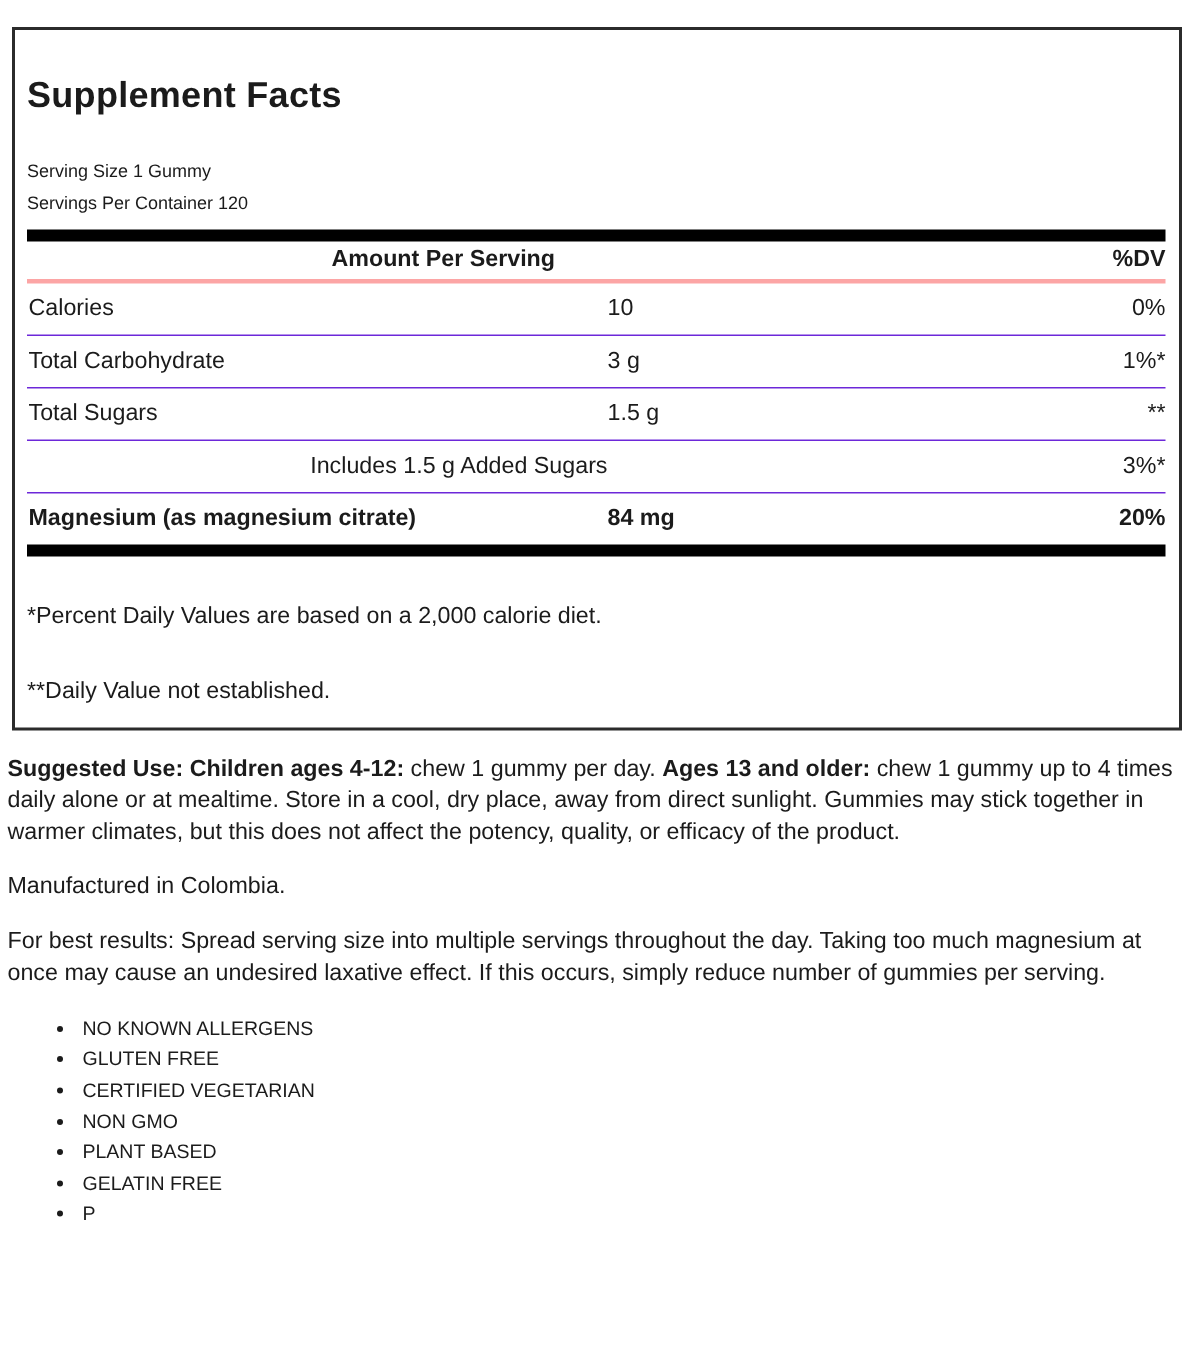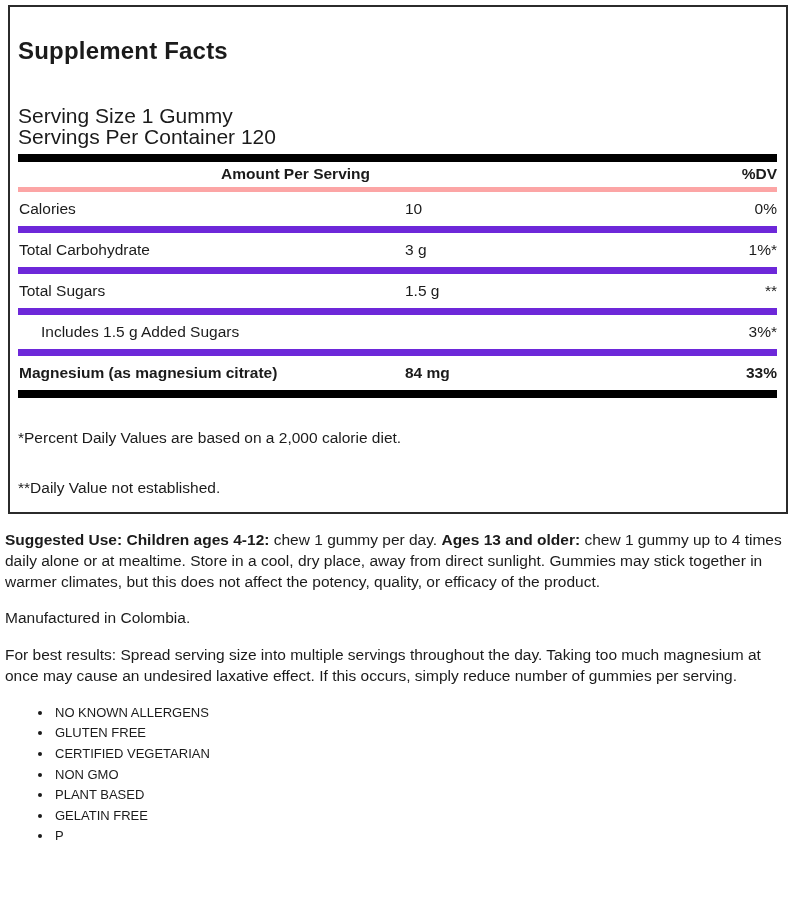--- a/index.html
+++ b/index.html
@@ -7,71 +7,71 @@
     padding: 0;
     background: #ffffff;
     font-family: "Liberation Sans", sans-serif;
     color: #1b1b1b;
   }
   .page {
     position: relative;
     width: 800px;
     height: 897px;
     box-sizing: border-box;
-    padding: 5px 8px 0 5px;
+    padding: 18px 8px 0 5px;
     overflow: hidden;
     background: #ffffff;
   }
   
   .facts-box {
     box-sizing: border-box;
     width: 780px;
     margin-left: 3px;
     border: 2px solid #2b2b2b;
     padding: 30px 9px 14px 8px;
     background: #ffffff;
   }
   .facts-title {
     font-size: 24px;
     font-weight: bold;
     line-height: 28px;
     letter-spacing: 0.2px;
   }
   .serving-info {
-    margin-top: 40px;
-    font-size: 21px;
+    margin-top: 26px;
+    font-size: 12px;
     line-height: 21px;
   }
   .thick-bar {
     height: 8px;
     background: #000000;
     margin-top: 7px;
   }
   .facts-header-row {
     display: grid;
     grid-template-columns: 1fr 204px;
     align-items: center;
     padding: 3px 0 4px 0;
-    border-bottom: 5px solid #fca5a5;
+    border-bottom: 3px solid #fca5a5;
     font-size: 15.5px;
     font-weight: bold;
   }
   .facts-header-row .amount-head { text-align: center; }
   .facts-header-row .dv-head { text-align: right; }
   .nutrient-row {
     display: grid;
     grid-template-columns: 1fr 168px 204px;
     padding: 8px 0;
-    border-bottom: 7px solid #6d28d9;
+    border-bottom: 1px solid #6d28d9;
     font-size: 15.5px;
     line-height: 18px;
   }
   .nutrient-row:last-child { border-bottom: none; font-weight: bold; }
   .nutrient-row .n-name { text-align: left; padding-left: 1px; }
-  .nutrient-row.indent .n-name { padding-left: 23px; }
+  .nutrient-row.indent .n-name { padding-left: 23px; text-align: right; }
   .nutrient-row .n-amount { text-align: left; }
   .nutrient-row .n-dv { text-align: right; }
   .footnote {
     margin-top: 30px;
     font-size: 15.5px;
     line-height: 20px;
   }
   
   .body-para {
     margin: 16px 0 0 0;
@@ -126,21 +126,21 @@
           <div class="n-dv">**</div>
         </div>
         <div class="nutrient-row indent">
           <div class="n-name">Includes 1.5 g Added Sugars</div>
           <div class="n-amount"></div>
           <div class="n-dv">3%*</div>
         </div>
         <div class="nutrient-row">
           <div class="n-name">Magnesium (as magnesium citrate)</div>
           <div class="n-amount">84 mg</div>
-          <div class="n-dv">33%</div>
+          <div class="n-dv">20%</div>
         </div>
       </div>
 
     <div class="thick-bar" style="margin-top:0;"></div>
 
     <div id="facts-footnotes">
         <div class="footnote">*Percent Daily Values are based on a 2,000 calorie diet.</div>
         <div class="footnote">**Daily Value not established.</div>
       </div>
   </div>

